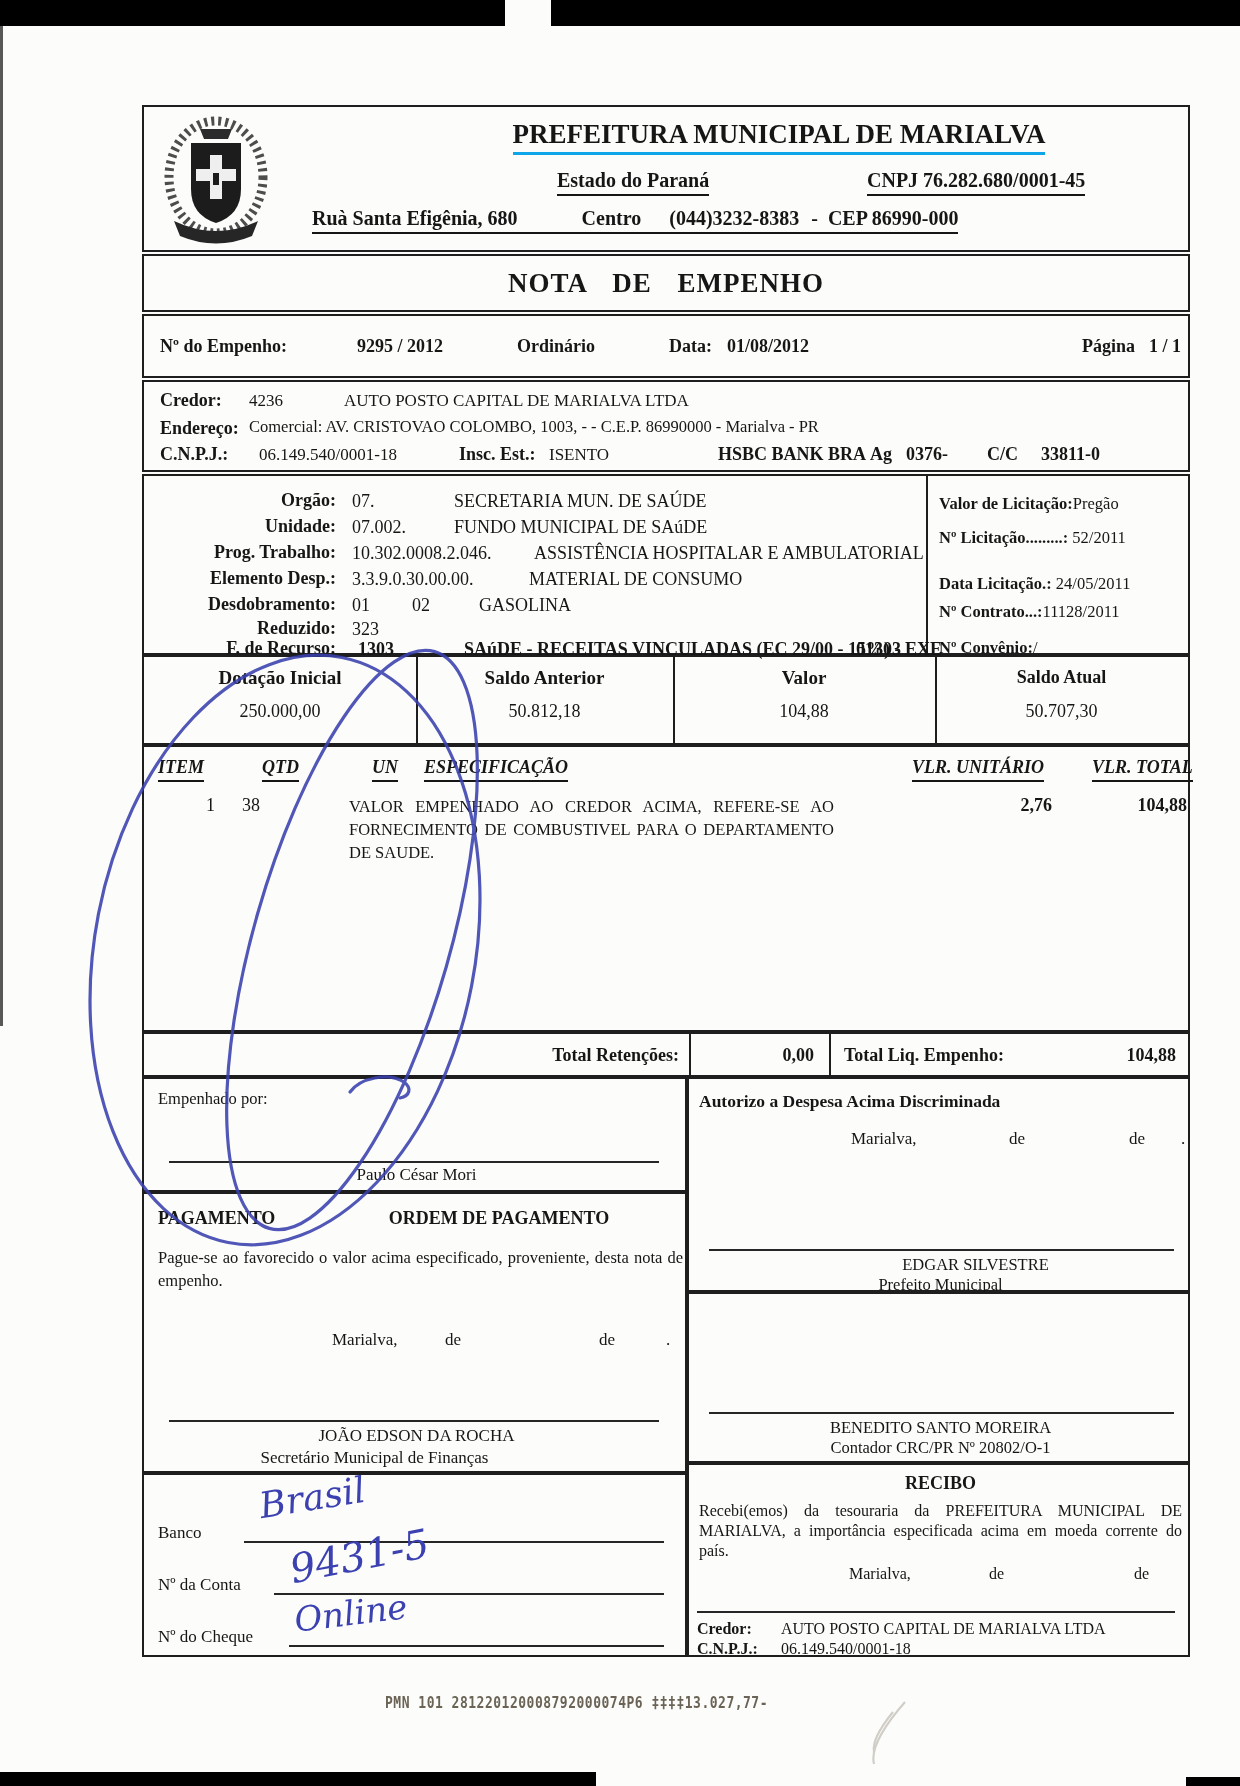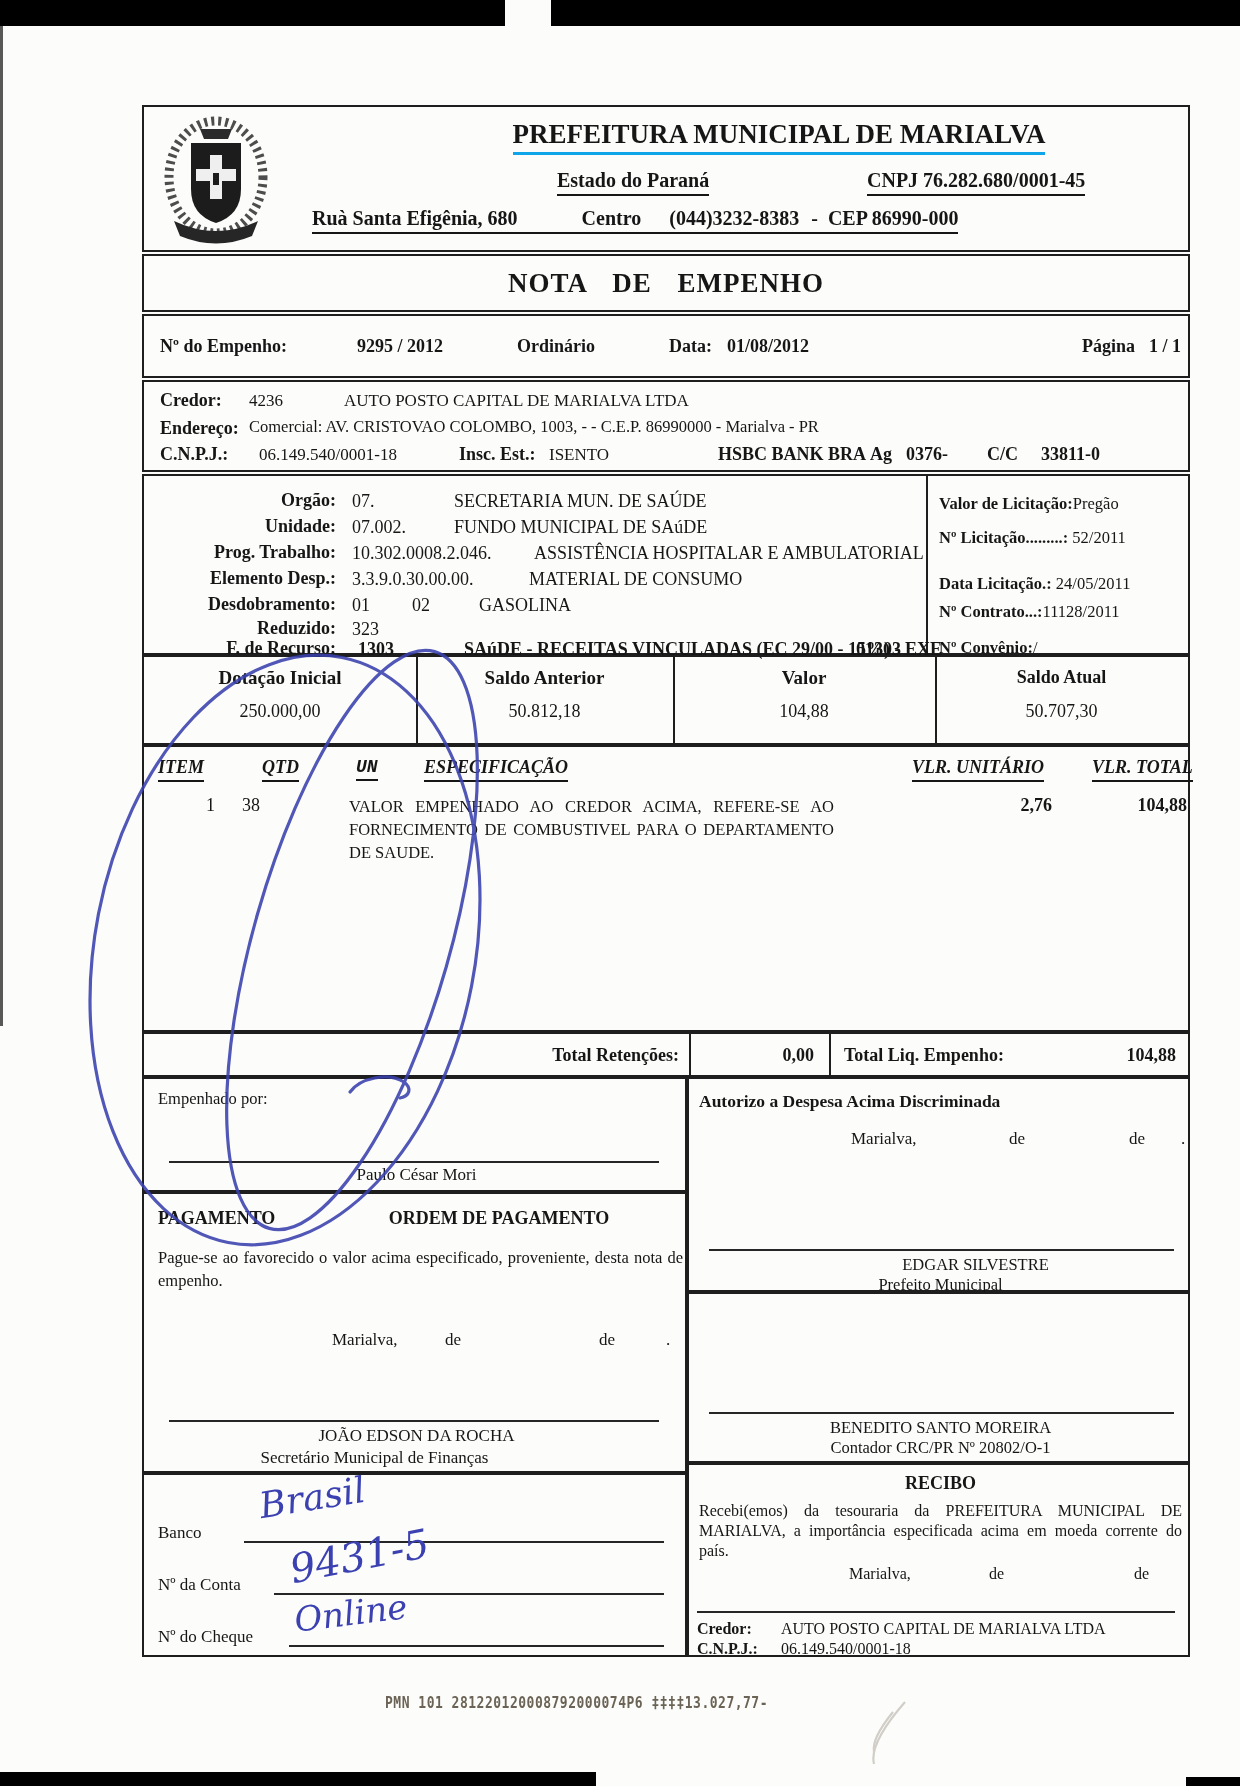--- a/index.html
+++ b/index.html
@@ -164,21 +164,21 @@
     <div class="abs ctr b" style="left:791px;top:10px;width:253px;font-size:18px;">Saldo Atual</div>
     <div class="abs ctr" style="left:0;top:44px;width:272px;">250.000,00</div>
     <div class="abs ctr" style="left:272px;top:44px;width:257px;">50.812,18</div>
     <div class="abs ctr" style="left:529px;top:44px;width:262px;">104,88</div>
     <div class="abs ctr" style="left:791px;top:44px;width:253px;">50.707,30</div>
   </div>
 
   <div class="box" style="top:745px;height:287px;">
     <span class="abs b u2" style="left:14px;top:10px;font-style:italic;">ITEM</span>
     <span class="abs b u2" style="left:118px;top:10px;font-style:italic;">QTD</span>
-    <span class="abs b u2" style="left:212px;top:10px;font-style:italic;font-family:Liberation Mono, monospace;">UN</span>
+    <span class="abs b u2" style="left:228px;top:10px;font-style:italic;">UN</span>
     <span class="abs b u2" style="left:280px;top:10px;font-style:italic;">ESPECIFICAÇÃO</span>
     <span class="abs b u2" style="left:768px;top:10px;font-style:italic;">VLR. UNITÁRIO</span>
     <span class="abs b u2" style="left:948px;top:10px;font-style:italic;">VLR. TOTAL</span>
 
     <div>
       <span class="abs" style="left:62px;top:48px;">1</span>
       <span class="abs" style="left:98px;top:48px;">38</span>
       <div class="abs just small165" style="left:205px;top:48px;width:485px;">VALOR EMPENHADO AO CREDOR ACIMA, REFERE-SE AO FORNECIMENTO DE COMBUSTIVEL PARA O DEPARTAMENTO DE SAUDE.</div>
       <span class="abs b" style="left:790px;top:48px;width:118px;text-align:right;">2,76</span>
       <span class="abs b" style="left:925px;top:48px;width:118px;text-align:right;">104,88</span>

